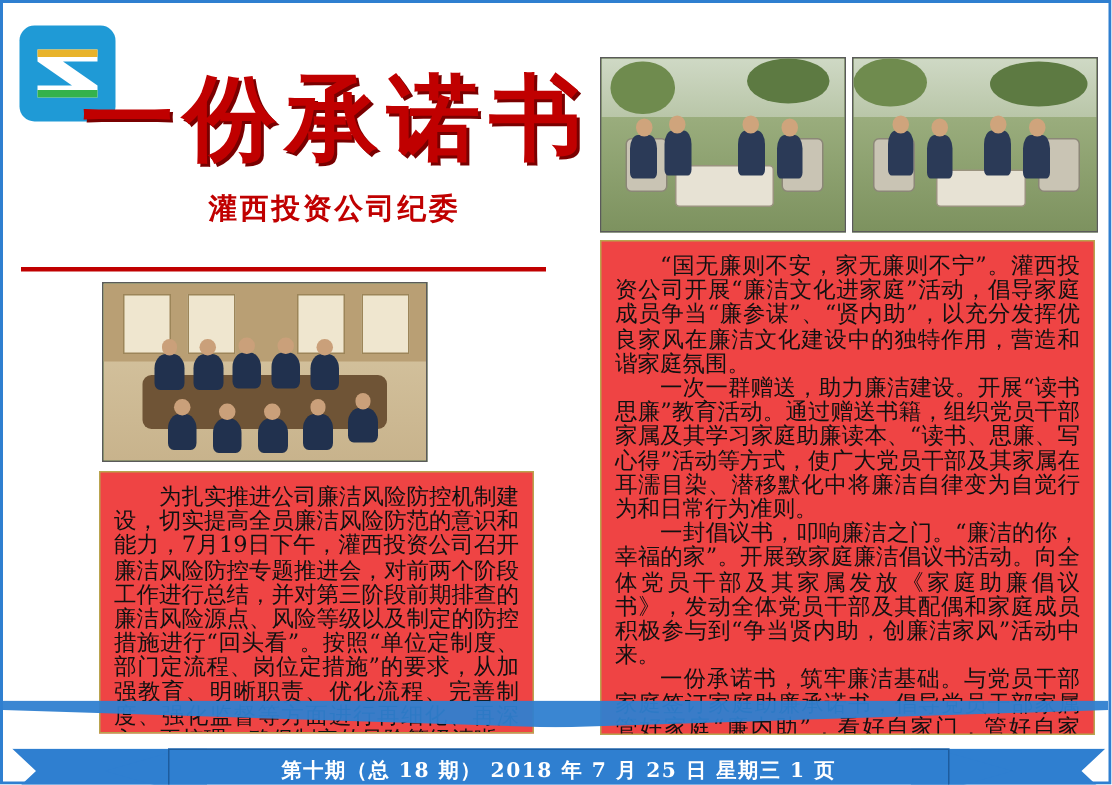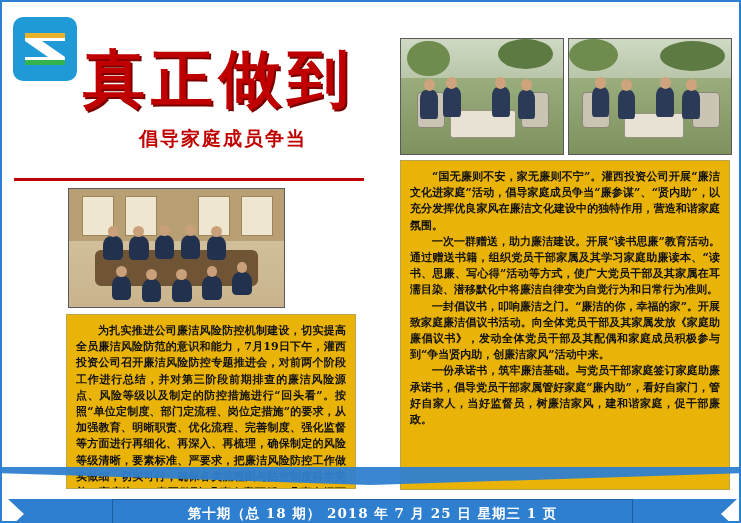--- a/index.html
+++ b/index.html
@@ -83,30 +83,30 @@
   #photo-right2{left:566px;top:36px;width:162px;height:115px;}
   .photo .tree{position:absolute;border-radius:50%;background:#6f8b4e;}
   .photo .chair{position:absolute;width:16%;height:30%;background:#c9c4b4;border:1px solid #8b8777;border-radius:4px;}
   .photo .per{position:absolute;width:11%;height:26%;background:#2b3a57;border-radius:30% 30% 14% 14%;}
   .photo .per i{position:absolute;left:18%;top:-36%;width:62%;height:40%;background:#cfa47c;border-radius:50%;display:block;}
   .photo .table{position:absolute;background:#e7e2d4;border:1px solid #9a937f;border-radius:3px;}
 
   
   .textbox{
     position:absolute;
-    background:#eab308;
+    background:#ef4444;
     border:1px solid #b9a44e;
     box-sizing:border-box;
     padding:8px 9px;
     font-family:"DejaVu Serif","Liberation Serif",serif;
-    font-size:11px;
+    font-size:15px;
     line-height:16.2px;
     color:#111111;
     text-align:justify;
-    font-weight:bold;
+    font-weight:normal;
     overflow:hidden;
   }
   #left-article{left:64px;top:312px;width:290px;height:175px;}
   #right-article{left:398px;top:158px;width:330px;height:330px;}
   .textbox p{margin:0;text-indent:2em;}
 
   
   .banner-wrap{
     position:absolute;left:6px;bottom:6px;width:729px;height:16px;
   }
@@ -147,22 +147,22 @@
 
   <div class="logo">
     <svg width="66" height="66" viewBox="0 0 66 66">
       <rect x="1" y="1" width="64" height="64" rx="10" fill="#1f9ad6"></rect>
       <path d="M13 17 L53 17 L53 25 L30 25 L53 41 L53 49 L13 49 L13 41 L36 41 L13 25 Z" fill="#ffffff"></path>
       <path d="M13 17 L53 17 L53 22 L13 22 Z" fill="#e8b32a"></path>
       <path d="M13 44 L53 44 L53 49 L13 49 Z" fill="#34b24b"></path>
     </svg>
   </div>
 
-  <div class="masthead-title">真正做到</div>
-  <div class="masthead-sub">倡导家庭成员争当</div>
+  <div class="masthead-title">一份承诺书</div>
+  <div class="masthead-sub">灌西投资公司纪委</div>
   <div class="rule-left"></div>
 
   <div class="photo" id="photo-meeting">
     <div class="room"></div>
     <div class="wall"></div>
     <div class="win" style="left:6%"></div>
     <div class="win" style="left:26%"></div>
     <div class="win" style="left:60%"></div>
     <div class="win" style="left:80%"></div>
     <div class="tbl"></div>

